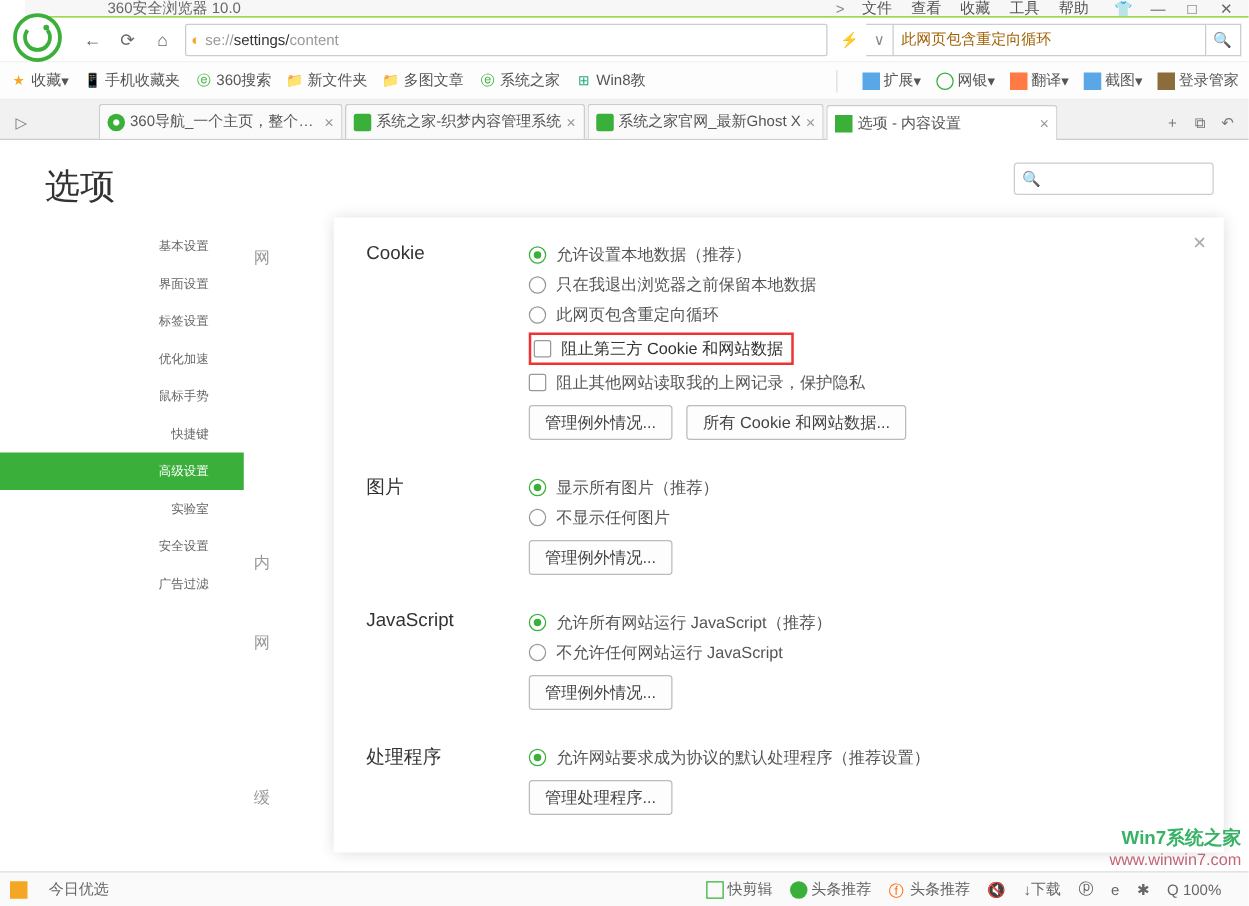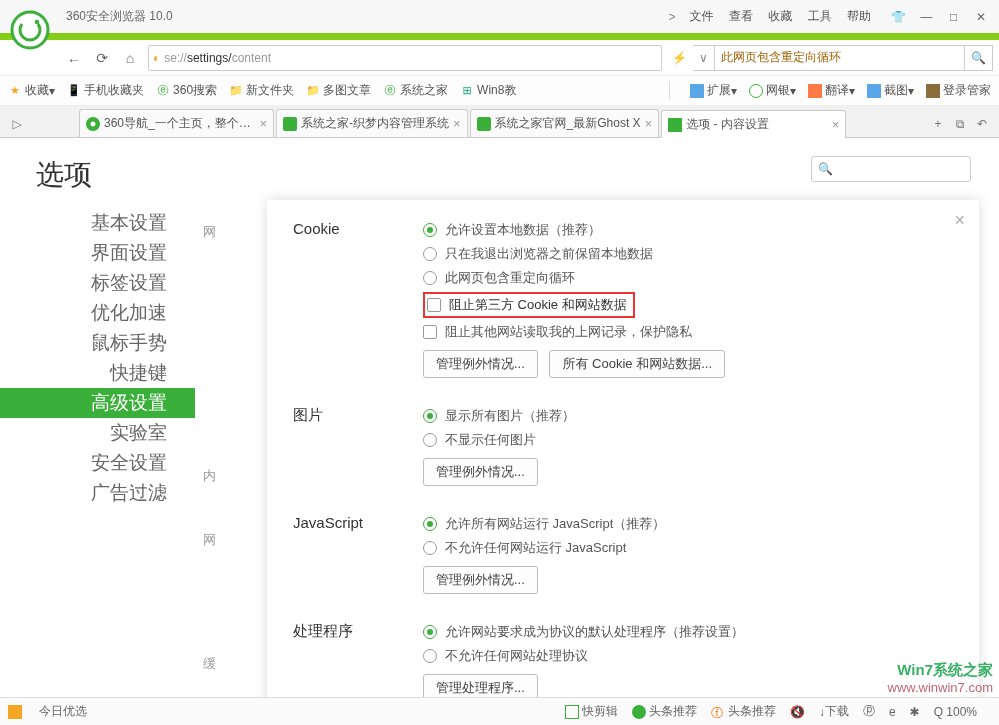--- a/index.html
+++ b/index.html
@@ -1,18 +1,18 @@
 <!DOCTYPE html>
 <html><head>
 <meta charset="utf-8">
 <style>
 * { margin: 0; padding: 0; box-sizing: border-box; font-family: "Microsoft YaHei", Arial, sans-serif; }
 body { width: 999px; height: 725px; background: #fff; font-size: 12px; color: #333; overflow: hidden; position: relative; }
 
-.titlebar { height: 40px; border-bottom: 7px solid #84cc16; display: flex; align-items: center; padding: 0 6px; background: #f7f7f7; }
+.titlebar { height: 14px; border-bottom: 1px solid #84cc16; display: flex; align-items: center; padding: 0 6px; background: #f7f7f7; margin-left: 20px; }
 .titlebar .logo { width: 40px; height: 40px; position: absolute; left: 10px; top: 10px; z-index: 10; }
 .titlebar .app-title { margin-left: 60px; color: #666; font-size: 12px; }
 .titlebar .spacer { flex: 1; }
 .titlebar .menus span { margin: 0 6px; color: #555; cursor: pointer; }
 .titlebar .win-ctrl span { width: 24px; height: 20px; display: inline-flex; align-items: center; justify-content: center; color: #666; cursor: pointer; }
 
 .addrbar { height: 36px; display: flex; align-items: center; padding: 0 6px 0 60px; border-bottom: 1px solid #eee; }
 .nav-btn { width: 28px; height: 26px; display: inline-flex; align-items: center; justify-content: center; cursor: pointer; color: #666; font-size: 14px; }
 .url-box { flex: 1; height: 26px; border: 1px solid #ccc; border-radius: 2px; display: flex; align-items: center; padding: 0 4px; margin: 0 4px; background: #fff; }
 .url-box .lock { color: #f5a623; margin-right: 4px; }
@@ -48,21 +48,21 @@
 .tab .tab-x { color: #999; margin-left: 4px; font-size: 13px; }
 .ic-360 { background: radial-gradient(circle,#fff 20%,#3aaf3a 30%); border-radius: 50%; }
 .ic-e2 { background: #3aaf3a; border-radius: 2px; }
 .ic-set { background: #3aaf3a; }
 .tabbar .spacer { flex: 1; }
 
 .content { display: flex; height: 570px; }
 .sidebar { width: 195px; background: #fff; border-right: 0; }
 .page-title { font-size: 28px; color: #333; padding: 18px 0 14px 36px; font-weight: normal; }
 .side-nav { }
-.side-item { height: 30px; display: flex; align-items: center; justify-content: flex-end; padding-right: 28px; color: #666; font-size: 19px; cursor: pointer; padding-left: 37px; }
+.side-item { height: 30px; display: flex; align-items: center; justify-content: flex-end; padding-right: 28px; color: #666; font-size: 10px; cursor: pointer; padding-left: 37px; }
 .side-item.active { background: #3aaf3a; color: #fff; }
 
 .right-strip { width: 60px; padding-top: 62px; color: #999; font-size: 13px; }
 .right-strip div { padding: 23px 0 23px 8px; overflow: hidden; white-space: nowrap; }
 
 .panel { flex: 1; position: relative; padding: 18px 24px 0 0; }
 .panel .top-search { position: absolute; right: 28px; top: 18px; width: 160px; height: 26px; border: 1px solid #ccc; border-radius: 3px; display: flex; align-items: center; padding: 0 6px; color: #aaa; }
 
 .modal { position: absolute; left: 12px; right: 20px; top: 62px; bottom: 0; background: #fff; box-shadow: 0 0 12px rgba(0,0,0,0.15); padding: 18px 26px; overflow: hidden; }
 .modal .close { position: absolute; right: 14px; top: 10px; color: #aaa; font-size: 18px; cursor: pointer; }
@@ -293,24 +293,20 @@
         </div>
       </div>
 
       <div class="section">
         <div class="sec-label">处理程序</div>
         <div class="sec-body">
           <div class="radio-row">
               <span class="radio on"></span>
               <span>允许网站要求成为协议的默认处理程序（推荐设置）</span>
             </div>
-          <div class="radio-row">
-              <span class="radio"></span>
-              <span>不允许任何网站处理协议</span>
-            </div>
           <div><span class="btn">管理处理程序...</span></div>
         </div>
       </div>
 
     </div>
   </div>
 </div>
 
 <div class="statusbar">
   <span class="sb-item">

